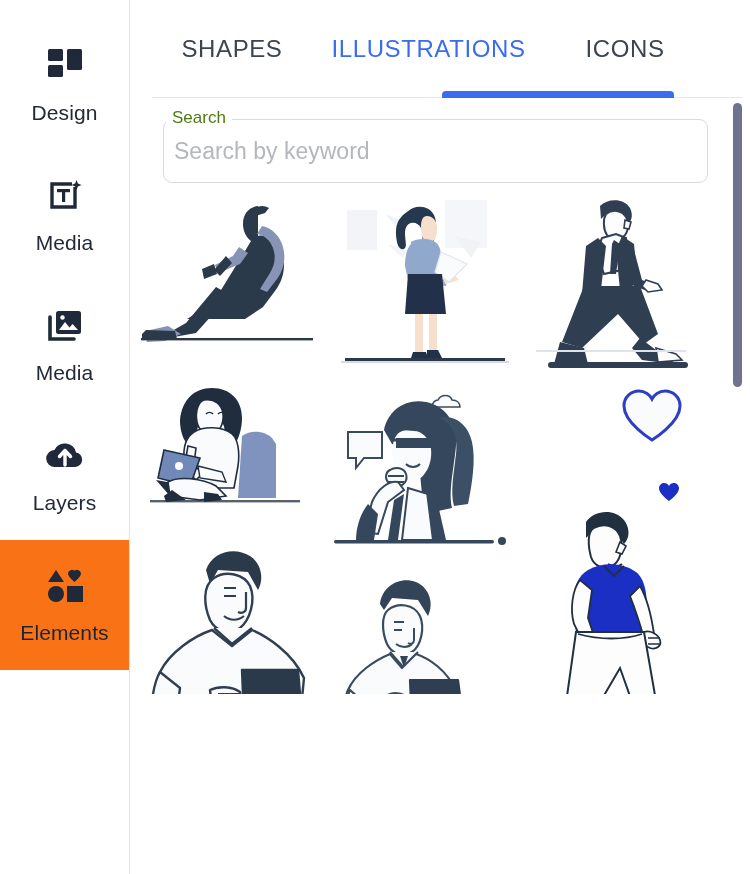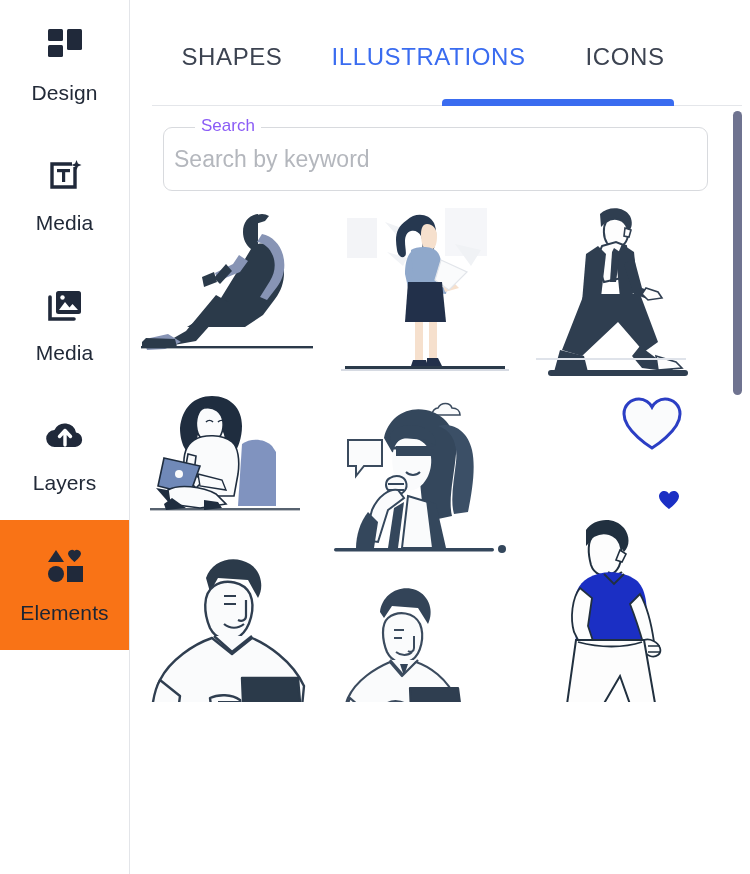--- a/index.html
+++ b/index.html
@@ -12,21 +12,21 @@
   }
   .app { display: flex; width: 750px; height: 874px; }
 
   
   .sidebar {
     width: 130px; height: 874px;
     background: #ffffff;
     border-right: 1px solid #e3e5e9;
     display: flex; flex-direction: column;
     align-items: stretch;
-    padding-top: 0;
+    padding-top: 20px;
     flex: 0 0 130px;
   }
   .nav-item {
     height: 130px;
     display: flex; flex-direction: column;
     align-items: center; justify-content: center;
     gap: 14px;
     cursor: pointer;
     user-select: none;
   }
@@ -36,21 +36,20 @@
   .nav-icon { width: 42px; height: 42px; display: block; }
   .nav-icon svg { display: block; }
 
   
   .main {
     position: relative;
     width: 620px; height: 694px;
     background: #ffffff;
     flex: 0 0 620px;
     overflow: hidden;
-    margin-top: 8px;
   }
 
   
   .tabbar {
     position: relative;
     height: 98px;
     display: flex;
     align-items: center;
     padding-left: 22px;
   }
@@ -96,25 +95,25 @@
     background: #fff;
     font-family: "Liberation Sans", sans-serif;
     font-size: 23px;
     color: #2b3445;
     padding: 0 10px;
     outline: none;
   }
   .search-input::placeholder { color: #b4b7bd; }
   .search-label {
     position: absolute;
-    left: 32px; top: -11px;
+    left: 3px; top: -11px;
     background: #fff;
     padding: 0 6px;
     font-size: 17px;
-    color: #8b5cf6;
+    color: #4d7c0f;
     line-height: 20px;
   }
 
   
   .grid-scroll {
     position: absolute;
     left: 0; top: 192px;
     width: 620px; height: 682px;
     overflow: hidden;
   }

